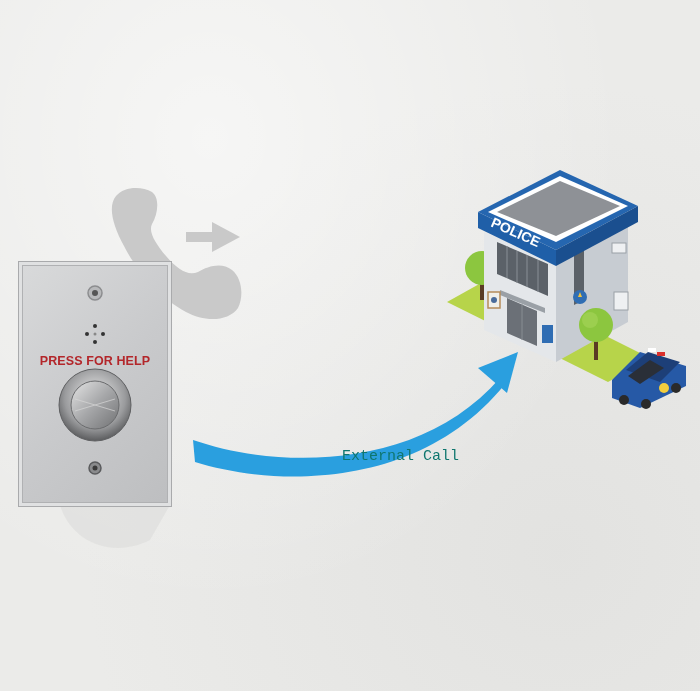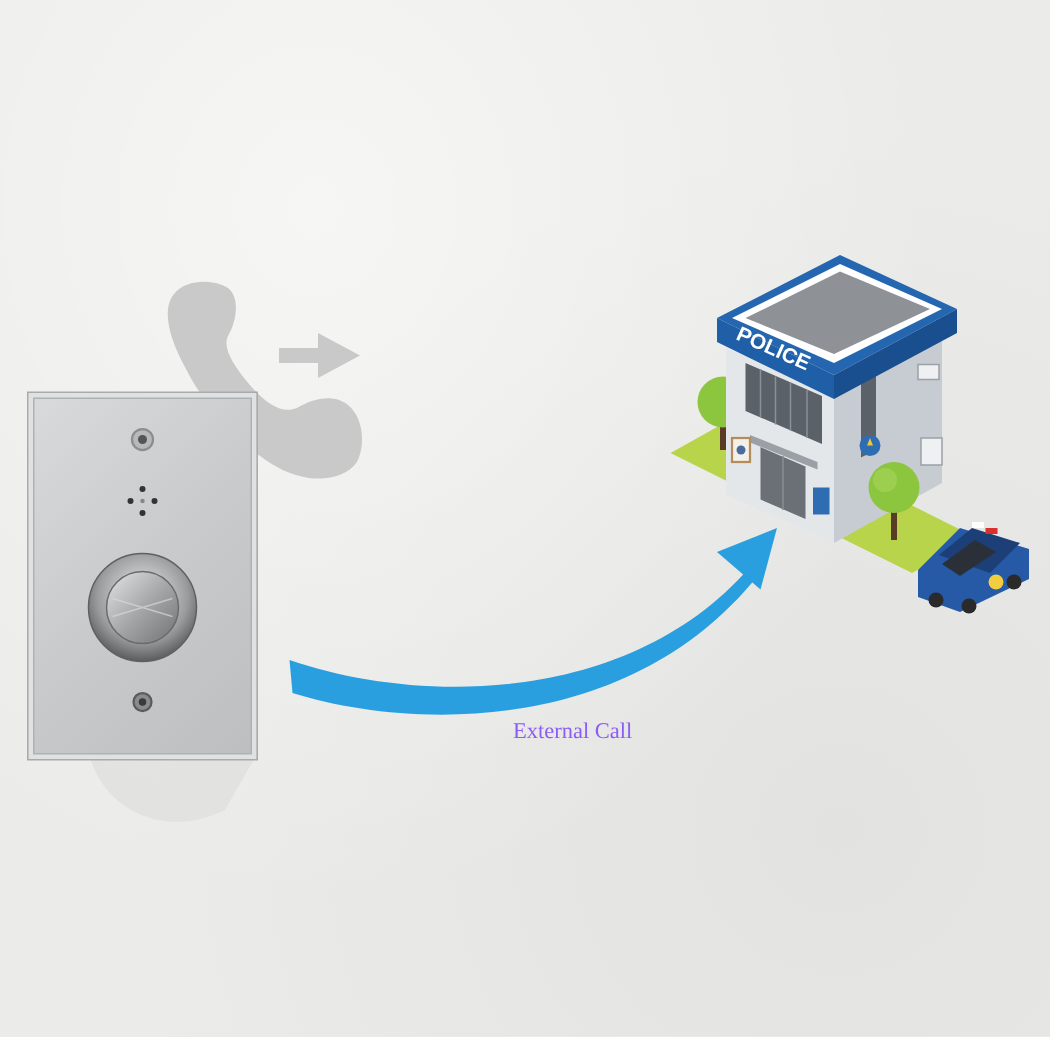--- a/index.html
+++ b/index.html
@@ -10,22 +10,22 @@
     background:
       radial-gradient(ellipse at 30% 20%, rgba(255,255,255,0.55), transparent 60%),
       radial-gradient(ellipse at 80% 80%, rgba(210,210,208,0.35), transparent 60%),
       #ebebe9;}
   .layer{position:absolute;left:0;top:0;}
   .plate{position:absolute;left:18px;top:261px;width:152px;height:244px;
     background:linear-gradient(135deg,#d9dadb 0%,#c9cacc 50%,#bdbec0 100%);
     border:1px solid #a9aaac;box-shadow:inset 0 0 0 3px #e0e1e2, inset 0 0 0 4px #b0b1b3;}
   .plate-label{position:absolute;left:0;width:100%;top:92px;text-align:center;
     color:#b3262a;font-weight:bold;font-size:12.5px;letter-spacing:0.1px;}
-  .caption{position:absolute;left:342px;top:480px;font-size:15px;color:#8b5cf6;
-    font-family:Liberation Serif, serif;}
+  .caption{position:absolute;left:342px;top:448px;font-size:15px;color:#0f766e;
+    font-family:Liberation Mono, monospace;}
 </style>
 </head>
 <body>
 
 <div class="bg"></div>
 
 <svg class="layer" width="700" height="691">
   <path d="M116 196 C124 186 142 186 152 192 C160 198 158 214 152 224 C148 232 156 244 166 256 C178 270 188 276 198 272 C208 266 222 262 232 270 C242 278 244 296 238 308 C228 322 204 322 186 312 C160 298 136 270 124 246 C112 224 108 206 116 196 Z" fill="#c9c9c9"></path>
   <rect x="186" y="232" width="26" height="10" fill="#c9c9c9"></rect>
   <polygon points="212,222 240,237 212,252" fill="#c9c9c9"></polygon>
@@ -56,20 +56,21 @@
         <stop offset="100%" stop-color="#707173"></stop>
       </linearGradient>
     </defs>
     <circle cx="76" cy="143" r="36" fill="url(#btnRing)" stroke="#5f6062" stroke-width="1"></circle>
     <circle cx="76" cy="143" r="24" fill="url(#btnFace)" stroke="#6a6b6d" stroke-width="1"></circle>
     <path d="M56 137 L96 149 M56 149 L96 137" stroke="#d8d8d8" stroke-width="1" opacity="0.7"></path>
 
     <circle cx="76" cy="206" r="6" fill="#8a8b8d" stroke="#5a5b5d" stroke-width="1.5"></circle>
     <circle cx="76" cy="206" r="2.5" fill="#3a3a3a"></circle>
   </svg>
+  <div class="plate-label">PRESS FOR HELP</div>
 </div>
 
 <svg class="layer" width="700" height="691">
   <path d="M193 440 C280 470 420 470 500 378 L505 384 C420 490 275 487 195 462 Z" fill="#2a9fdf"></path>
   <polygon points="478,368 518,352 507,393" fill="#2a9fdf"></polygon>
 </svg>
 
 <div class="caption">External Call</div>
 
 <svg class="layer" width="700" height="691">

